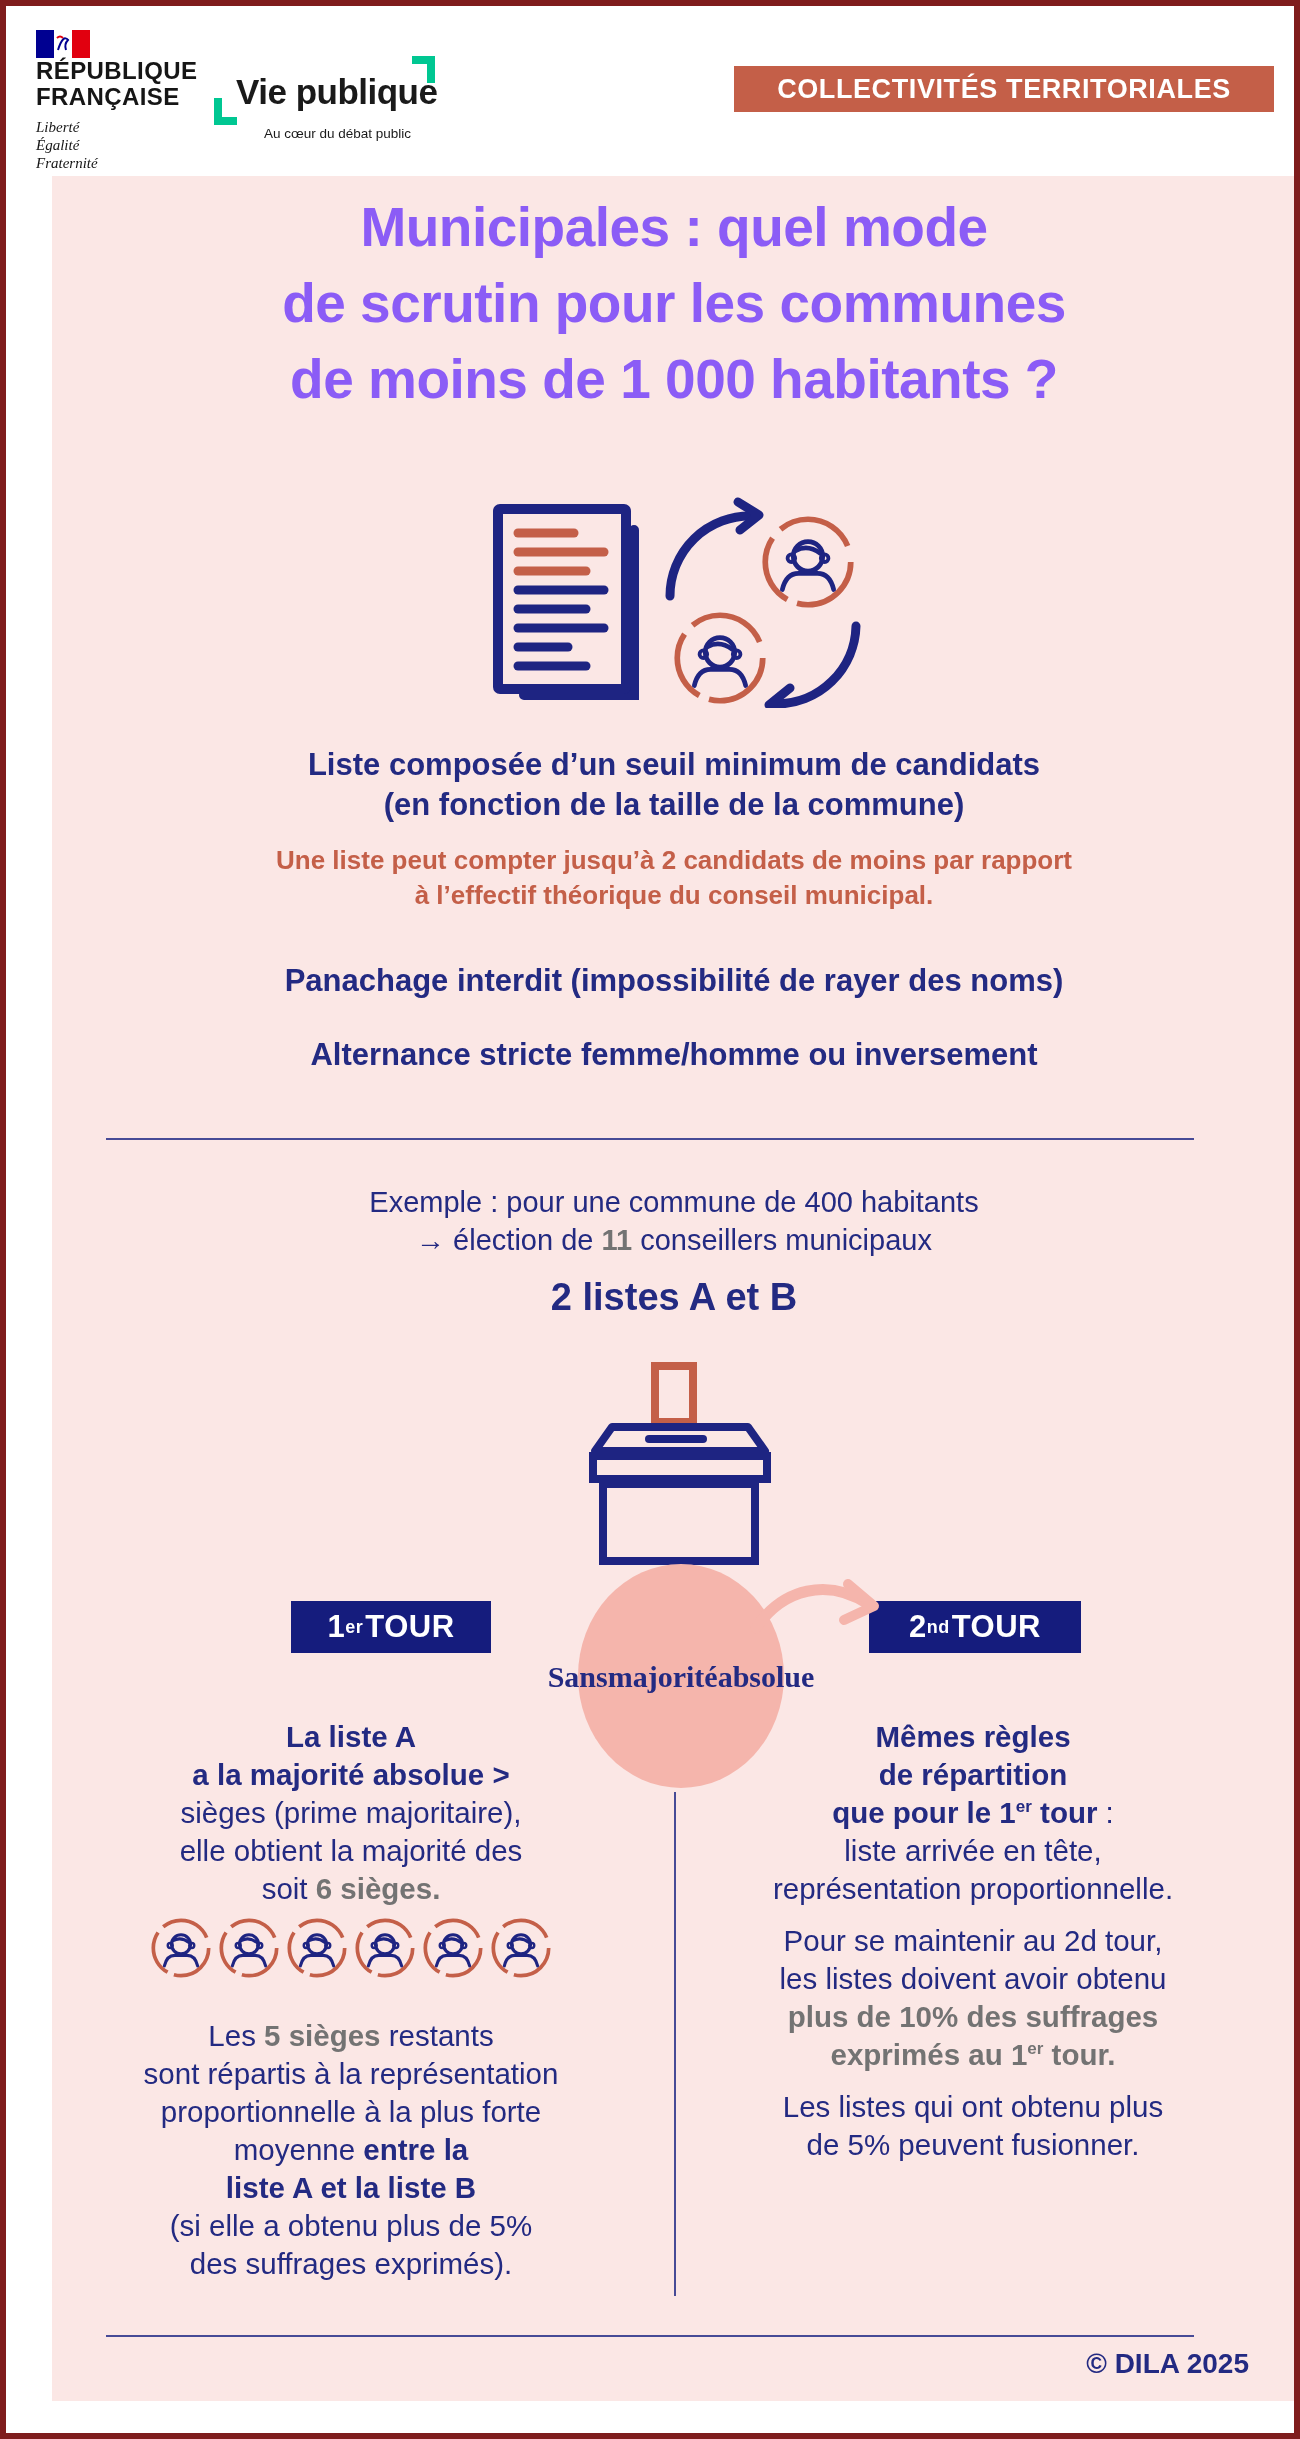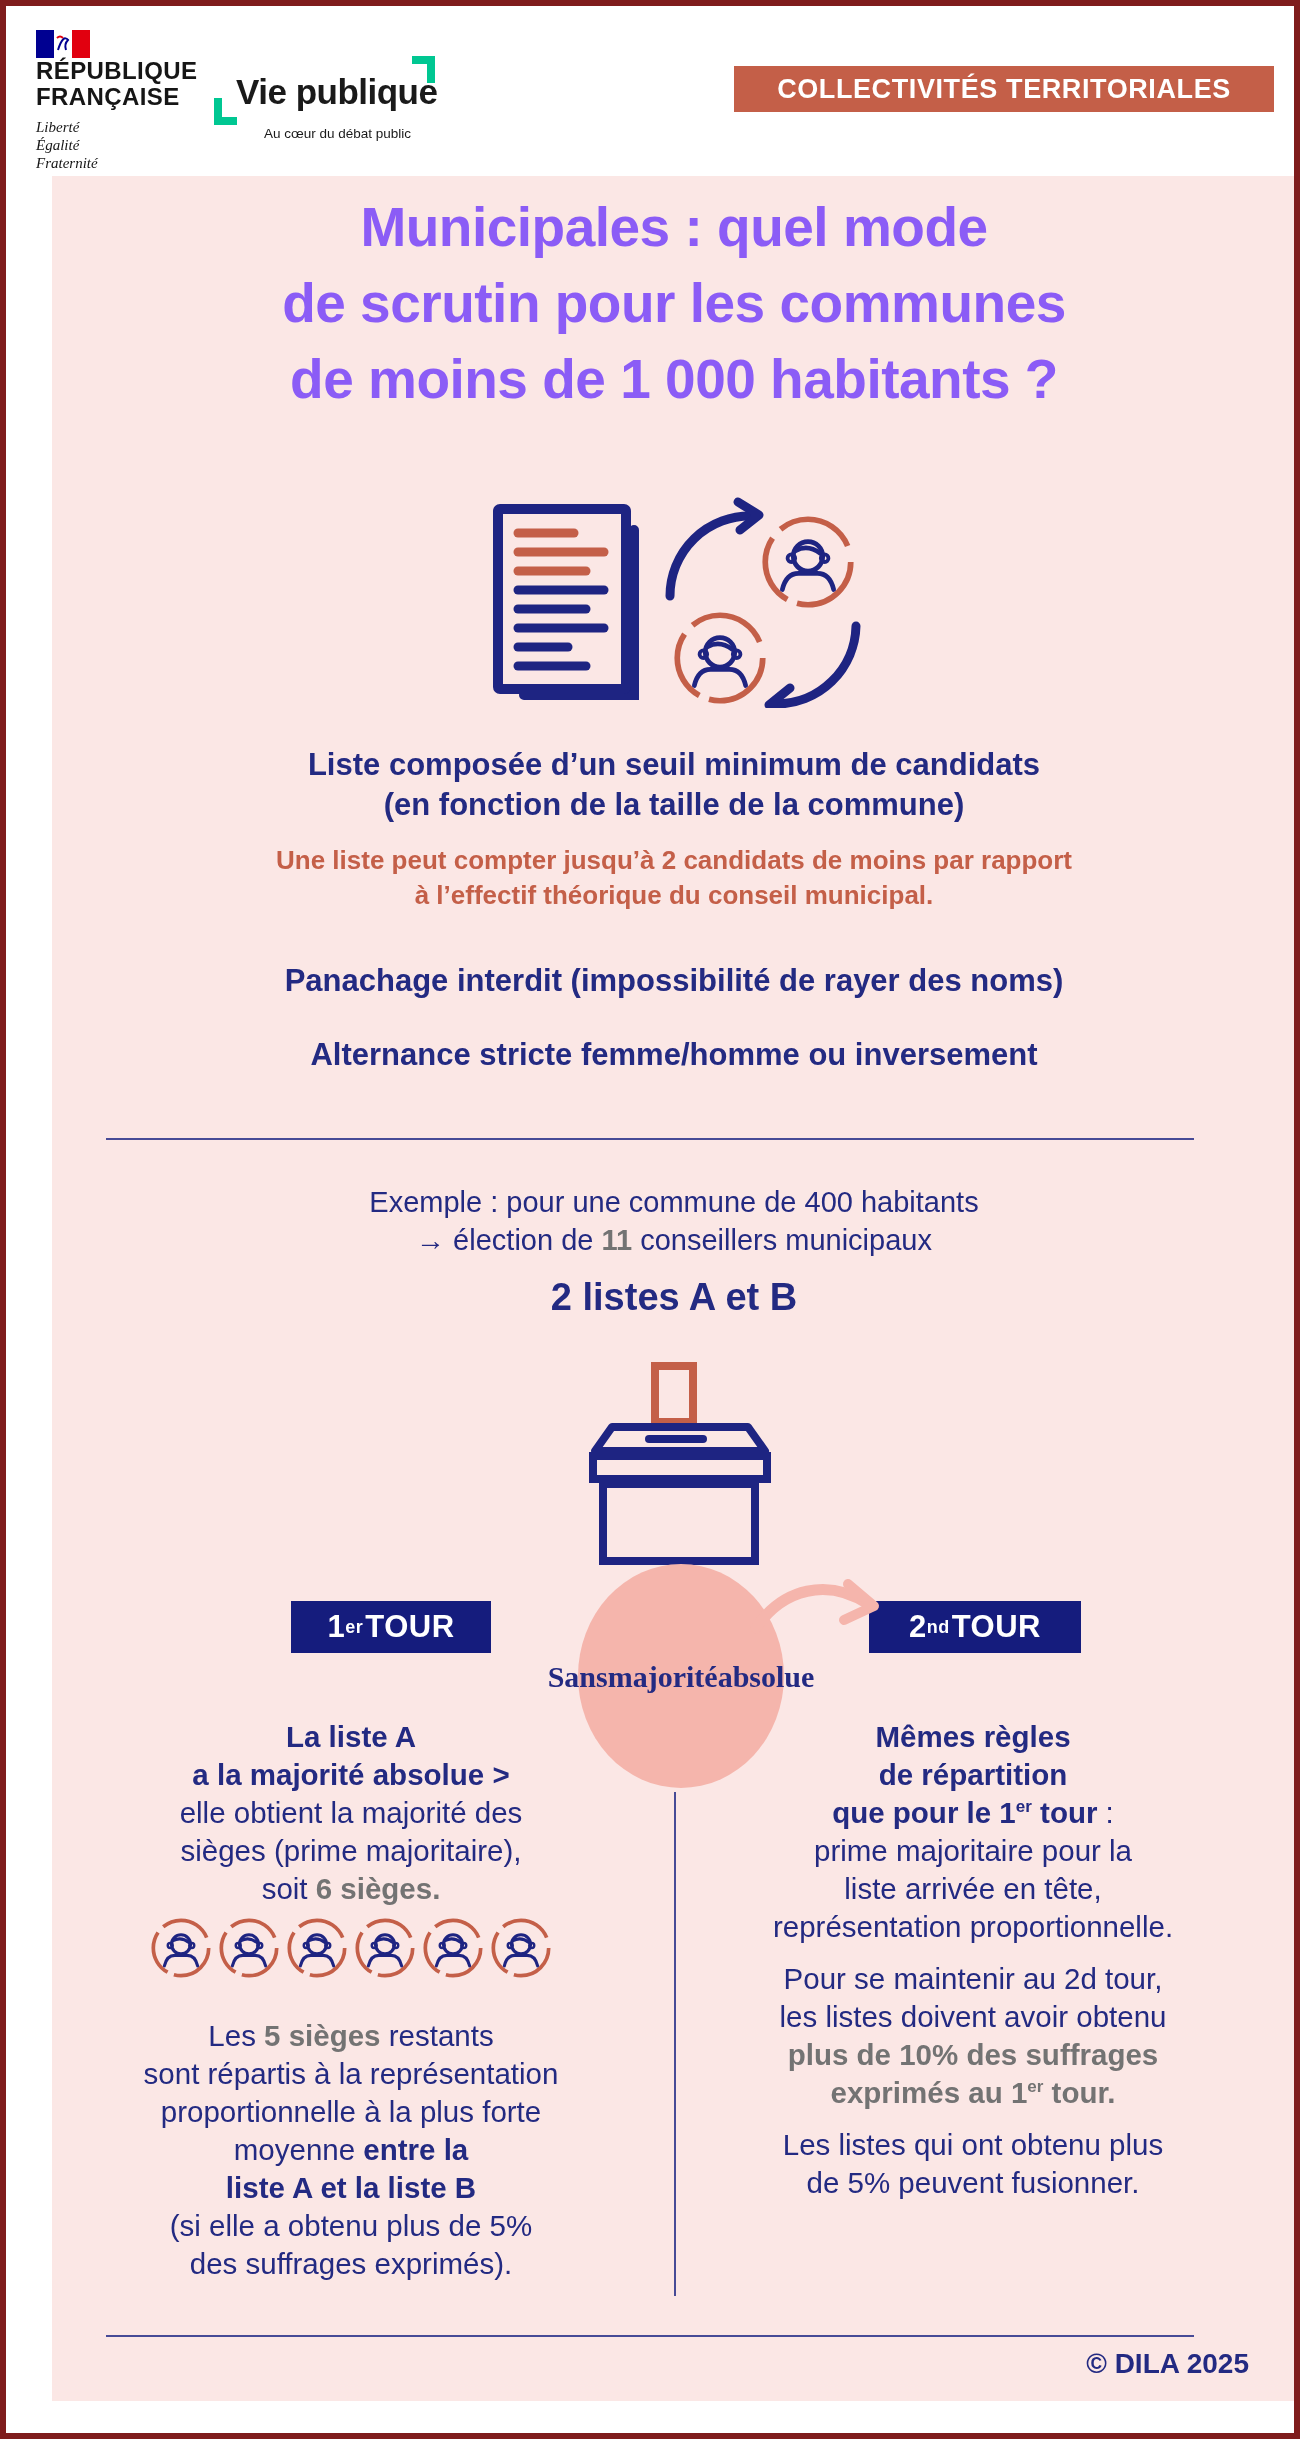--- a/index.html
+++ b/index.html
@@ -189,22 +189,22 @@
   </div>
 
   <svg class="curve-arrow" width="138" height="68" viewBox="0 0 138 68">
     <path d="M 8 54 C 35 14 80 4 120 30" fill="none" stroke="#f5b5ac" stroke-width="11" stroke-linecap="round"></path>
     <path d="M 100 10 L 126 32 L 96 46" fill="none" stroke="#f5b5ac" stroke-width="10" stroke-linecap="round" stroke-linejoin="round"></path>
   </svg>
 
   <div class="col col-left">
     <div class="b">La liste A</div>
     <div class="b">a la majorité absolue &gt;</div>
+    <div>sièges (prime majoritaire),</div>
     <div>elle obtient la majorité des</div>
-    <div>sièges (prime majoritaire),</div>
     <div><span>soit </span><span class="o">6 sièges.</span></div>
     <div class="seats-row">
         <svg viewBox="-52 -52 104 104" class="seat">
           <use href="#person-glyph"></use>
         </svg>
         <svg viewBox="-52 -52 104 104" class="seat">
           <use href="#person-glyph"></use>
         </svg>
         <svg viewBox="-52 -52 104 104" class="seat">
           <use href="#person-glyph"></use>
@@ -231,21 +231,20 @@
   </div>
 
   <div class="v-divider"></div>
 
   <div class="col col-right">
     <div class="b">Mêmes règles</div>
     <div class="b">de répartition</div>
     <div>
       <span class="b">que pour le 1</span><sup class="b">er</sup><span class="b"> tour</span><span> :</span>
     </div>
-    <div>prime majoritaire pour la</div>
     <div>liste arrivée en tête,</div>
     <div>représentation proportionnelle.</div>
     <div class="gap14">Pour se maintenir au 2d tour,</div>
     <div>les listes doivent avoir obtenu</div>
     <div class="o">plus de 10% des suffrages</div>
     <div class="o">
       <span>exprimés au 1</span><sup>er</sup><span> tour.</span>
     </div>
     <div class="gap14">Les listes qui ont obtenu plus</div>
     <div>de 5% peuvent fusionner.</div>

